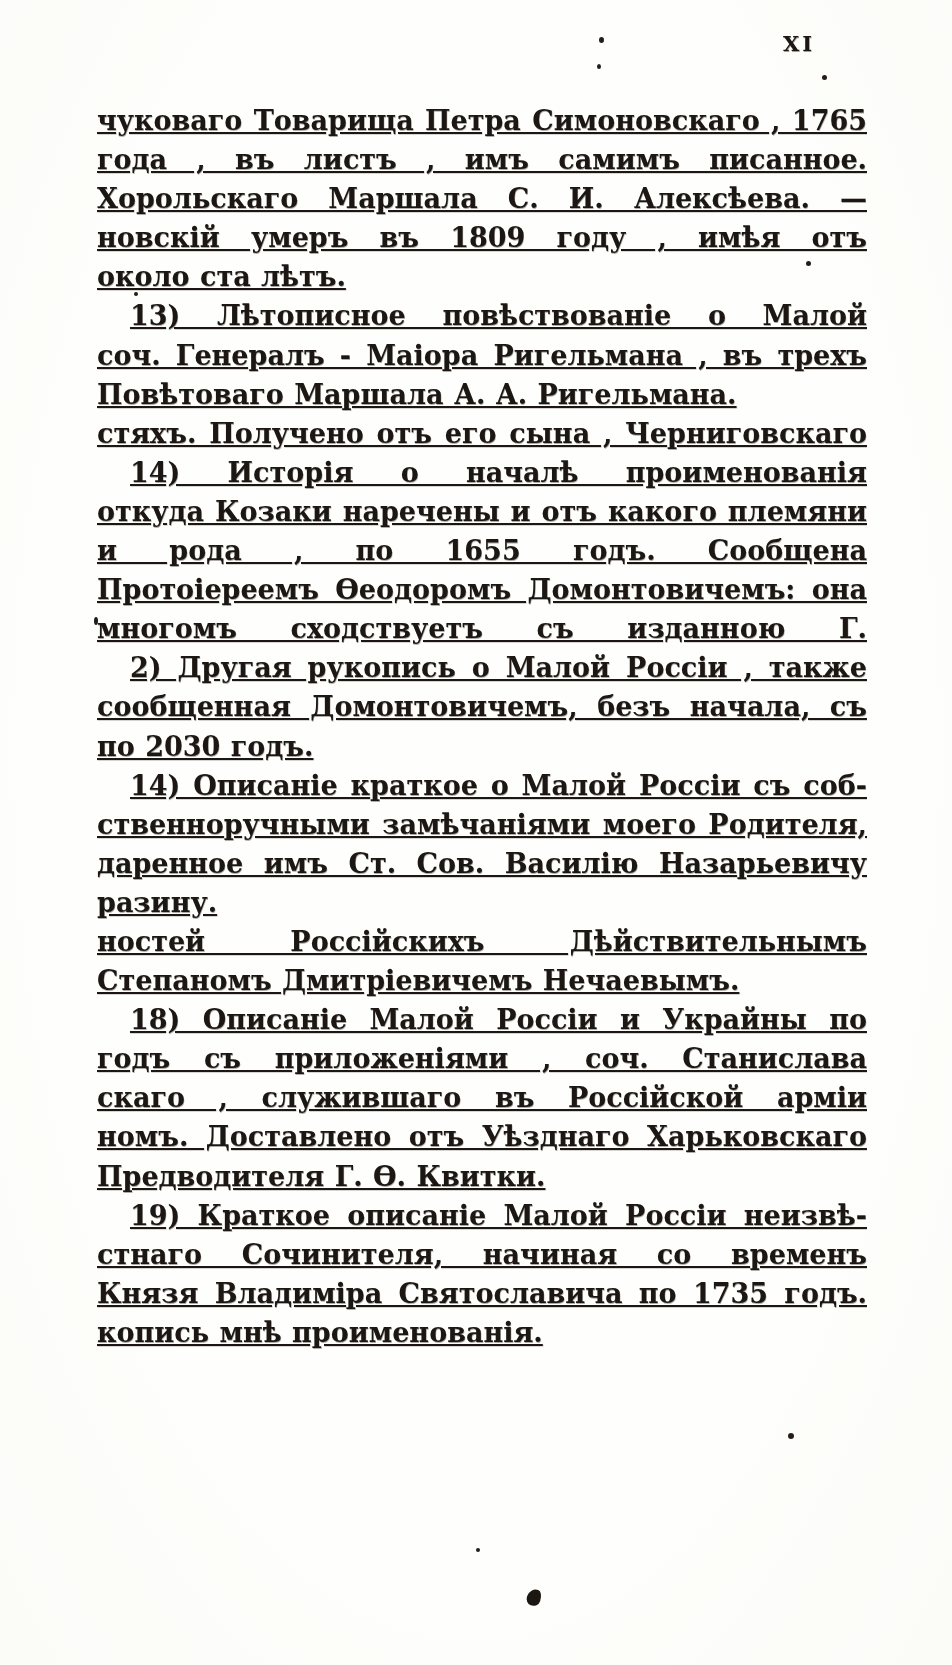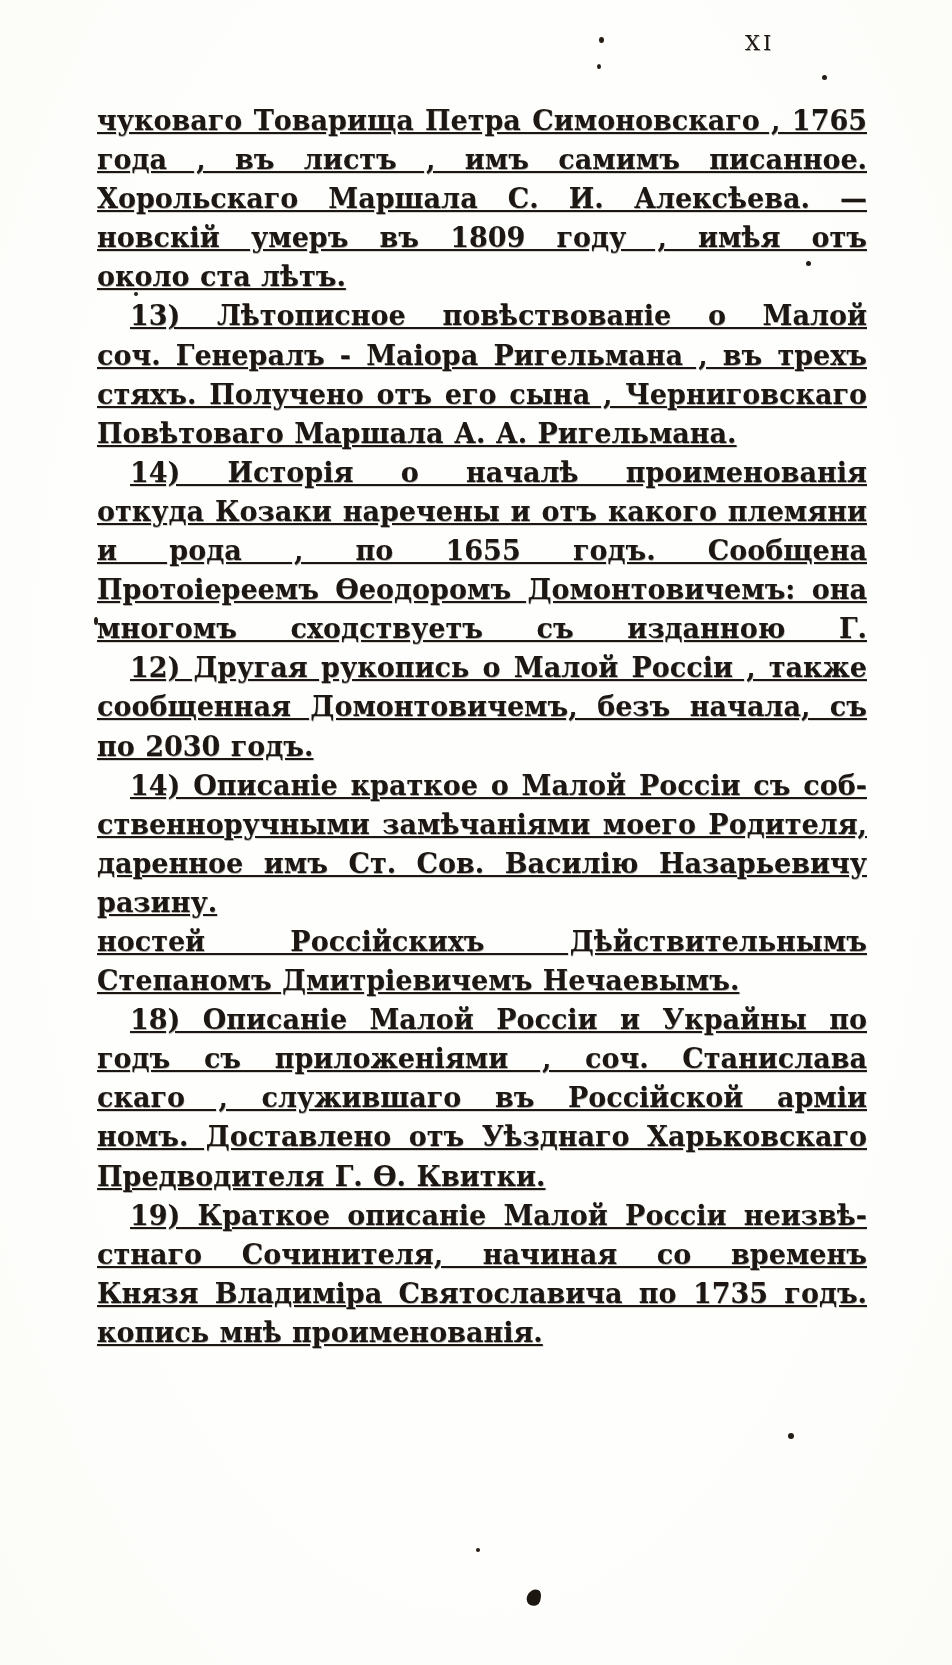--- a/index.html
+++ b/index.html
@@ -14,24 +14,24 @@
     font-family: "DejaVu Serif", "Liberation Serif", serif;
     overflow: hidden;
   }
   .page {
     position: absolute;
     inset: 0;
     background: radial-gradient(ellipse at 50% 45%, #fefefc 60%, #fbfbf8 100%);
   }
   .page-number {
     position: absolute;
-    left: 745px;
+    left: 783px;
     top: 31px;
     font-size: 21px;
-    font-weight: 400;
+    font-weight: 700;
     letter-spacing: 3px;
     color: #1c1713;
     text-shadow: 0.5px 0.5px 0 rgba(25,18,12,0.4);
   }
   .text-block {
     position: absolute;
     left: 97px;
     top: 101px;
     width: 770px;
     color: #1c1713;
@@ -74,28 +74,28 @@
   <div class="page-number">XI</div>
 
   <div class="text-block">
       <div class="line">чуковаго Товарища Петра Симоновскаго , 1765</div>
       <div class="line">года , въ листъ , имъ самимъ писанное. Подарокъ</div>
       <div class="line">Хорольскаго Маршала С. И. Алексѣева. — Симо-</div>
       <div class="line">новскій умеръ въ 1809 году , имѣя отъ рожденія</div>
       <div class="line end">около ста лѣтъ.</div>
       <div class="line indent">13) Лѣтописное повѣствованіе о Малой Россіи,</div>
       <div class="line">соч. Генералъ - Маіора Ригельмана , въ трехъ ча-</div>
+      <div class="line end">Повѣтоваго Маршала А. А. Ригельмана.</div>
       <div class="line">стяхъ. Получено отъ его сына , Черниговскаго</div>
-      <div class="line end">Повѣтоваго Маршала А. А. Ригельмана.</div>
       <div class="line indent">14) Исторія о началѣ проименованія Козаковъ,</div>
       <div class="line">откуда Козаки наречены и отъ какого племяни</div>
       <div class="line">и рода , по 1655 годъ. Сообщена Переяславскимъ</div>
       <div class="line">Протоіереемъ Ѳеодоромъ Домонтовичемъ: она во</div>
       <div class="line end">многомъ сходствуетъ съ изданною Г. Туманскимъ.</div>
-      <div class="line indent">12) Другая рукопись о Малой Россіи , также</div>
+      <div class="line indent">2) Другая рукопись о Малой Россіи , также</div>
       <div class="line">сообщенная Домонтовичемъ, безъ начала, съ 1471</div>
       <div class="line end">по 2030 годъ.</div>
       <div class="line indent">14) Описаніе краткое о Малой Россіи съ соб-</div>
       <div class="line">ственноручными замѣчаніями моего Родителя, по-</div>
       <div class="line">даренное имъ Ст. Сов. Василію Назарьевичу Ка-</div>
       <div class="line end">разину.</div>
       <div class="line">ностей Россійскихъ Дѣйствительнымъ Членомъ</div>
       <div class="line end">Степаномъ Дмитріевичемъ Нечаевымъ.</div>
       <div class="line indent">18) Описаніе Малой Россіи и Украйны по 1776</div>
       <div class="line">годъ съ приложеніями , соч. Станислава Заруль-</div>

